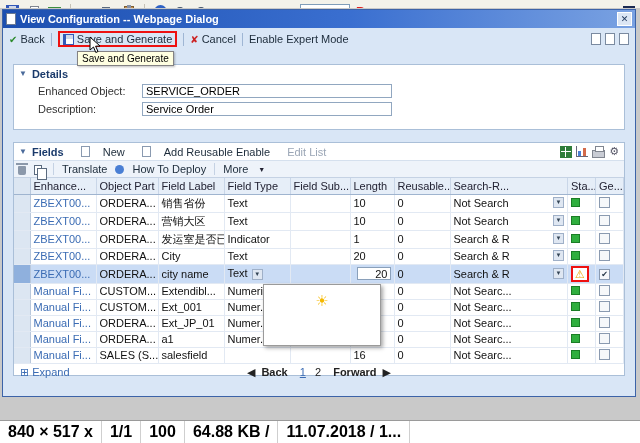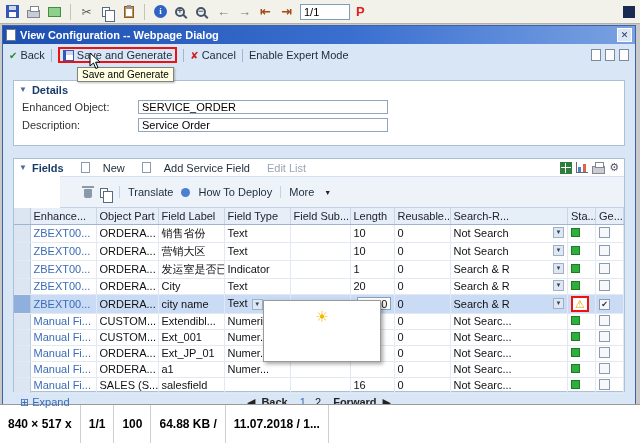--- a/index.html
+++ b/index.html
@@ -37,28 +37,28 @@
   .mag::after { content:""; position:absolute; width:2px; height:5px; background:#44546a; right:-3px; bottom:-4px; transform:rotate(-45deg); }
   .mag .mg { position:absolute; top:-2.5px; left:0; right:0; text-align:center; font-size:9px; font-weight:bold; color:#44546a; line-height:10px; }
   .arrow  { color:#7a7a7a; font-size:13px; font-weight:bold; }
   .arrow2 { color:#a04818; font-size:13px; font-weight:bold; }
   .page-input { width:50px; height:16px; border:1px solid #7f9db9; font-size:11px; padding:0 3px;
                 font-family:"Liberation Sans",sans-serif; }
   .p-label { color:#e02020; font-weight:bold; font-size:13px; }
   .dark-sq { width:12px; height:12px; background:#1b2a52; margin-left:auto; }
 
   .statusbar {
-    position:absolute; left:0; right:0; bottom:0; height:39px; background:#fff;
+    position:absolute; left:0; right:0; bottom:0; height:23px; background:#fff;
     border-top:1px solid #9a9a9a; display:flex; align-items:center;
-    font-size:12px; font-weight:bold; color:#000;
+    font-size:16px; font-weight:bold; color:#000;
   }
   .sseg { padding:0 8px; border-right:1px solid #cfcfcf; height:100%; display:flex; align-items:center; white-space:nowrap; }
 
   
-  .canvas { position:absolute; top:24px; left:0; right:0; height:396px; background:#c9c9c9; }
+  .canvas { position:absolute; top:8px; left:0; right:0; height:396px; background:#c9c9c9; }
   .dialog {
     position:absolute; left:2px; top:1px; width:634px; height:388px;
     border:1px solid #3c63a8; background:#d9e6f6;
   }
   .titlebar {
     height:18px; background:linear-gradient(90deg,#1c4fb0 0%,#3a6fd0 55%,#7aa2e2 100%);
     display:flex; align-items:center; padding:0 3px; gap:4px;
   }
   .title-ic { width:10px; height:12px; background:#fff; border:1px solid #6a7a94; }
   .title-txt { color:#fff; font-weight:bold; font-size:11px; flex:1; white-space:nowrap; overflow:hidden; }
@@ -79,40 +79,40 @@
     padding:1px 4px; font-size:10px; color:#000; z-index:40; box-shadow:1px 1px 2px rgba(0,0,0,.25);
     white-space:nowrap;
   }
   .cursor { position:absolute; left:86px; top:26px; z-index:50; }
 
   .panel { margin:0 10px; background:#fff; border:1px solid #aabfd8; }
   .details-panel { margin-top:14px; height:66px; }
   .panel-hd { height:17px; display:flex; align-items:center; gap:5px; padding:0 5px;
               color:#1a3a6b; font-weight:bold; }
   .tri { color:#4a6a9a; font-size:8px; }
-  .form-row { display:flex; align-items:center; height:18px; padding-left:8px; gap:20px; }
+  .form-row { display:flex; align-items:center; height:18px; padding-left:24px; gap:8px; }
   .form-label { width:96px; color:#333; }
   .form-field { width:250px; height:14px; border:1px solid #91a7c0; background:#fff; padding:0 3px;
                 color:#000; line-height:12px; }
 
   .fields-panel { margin-top:12px; height:234px; position:relative; }
   .fields-hd .hd-btn { display:inline-flex; align-items:center; gap:13px; font-weight:normal; color:#1c2b3a; margin-left:12px; }
   .hd-btn.disabled { color:#9aa5b5;align-items:center; }
   .btn-page { width:9px; height:11px; background:#fff; border:1px solid #8a9ab0; display:inline-block; }
   .hd-right { margin-left:auto; display:flex; gap:4px; align-items:center; }
   .ic-grid { width:12px; height:12px; background:#2f7d3a; position:relative; display:inline-block; }
   .ic-grid::before { content:""; position:absolute; left:1px; right:1px; top:5px; height:1px; background:#fff; }
   .ic-grid::after  { content:""; position:absolute; top:1px; bottom:1px; left:5px; width:1px; background:#fff; }
   .ic-chart { width:12px; height:11px; border-left:1px solid #667; border-bottom:1px solid #667; position:relative; display:inline-block; }
   .ic-chart::before { content:""; position:absolute; bottom:0; left:1px; width:3px; height:5px; background:#4a7fd4; }
   .ic-chart::after  { content:""; position:absolute; bottom:0; left:6px; width:3px; height:8px; background:#d46a4a; }
   .gear-g { color:#556; font-size:11px; }
 
-  .tbl-toolbar { height:32px; background:#eef3fa; border-top:1px solid #d5e0ee; border-bottom:1px solid #c5d2e4;
-                 display:flex; align-items:center; gap:8px; padding:0 24px; color:#1c2b3a;margin-left:46px; }
+  .tbl-toolbar { height:18px; background:#eef3fa; border-top:1px solid #d5e0ee; border-bottom:1px solid #c5d2e4;
+                 display:flex; align-items:center; gap:8px; padding:0 4px; color:#1c2b3a; }
   .ic-trash { width:8px; height:9px; background:#8b98aa; border-radius:1px 1px 2px 2px; position:relative; margin-top:3px; display:inline-block; }
   .ic-trash::before { content:""; position:absolute; top:-3px; left:-2px; right:-2px; height:2px; background:#8b98aa; }
   .ic-dot { width:9px; height:9px; border-radius:50%; background:#4a7fd4; display:inline-block; }
   .dd-caret { font-size:7px; color:#223; margin-left:2px; }
   .mini-sep { width:1px; height:12px; background:#c5d2e4; }
 
   table { width:100%; border-collapse:collapse; table-layout:fixed; }
   th { background:#e6eef8; border-right:1px solid #c9d6e8; border-bottom:1px solid #9fb4cf;
        font-weight:normal; text-align:left; padding:1px 3px; height:16px; color:#223;
        overflow:hidden; white-space:nowrap; }
@@ -250,21 +250,21 @@
     <div class="panel fields-panel">
       <div class="panel-hd fields-hd">
         <span class="tri">▼</span>
         <span>Fields</span>
         <span class="hd-btn">
           <span class="btn-page"></span>
           <span>New</span>
         </span>
         <span class="hd-btn">
           <span class="btn-page"></span>
-          <span>Add Service Field</span>
+          <span>Add Reusable Enable</span>
         </span>
         <span class="hd-btn disabled">
           <span>Edit List</span>
         </span>
         <span class="hd-right">
           <span class="ic-grid"></span>
           <span class="ic-chart"></span>
           <span class="printer-ic" style="margin-top:4px;"></span>
           <span class="gear-g">⚙</span>
         </span>

